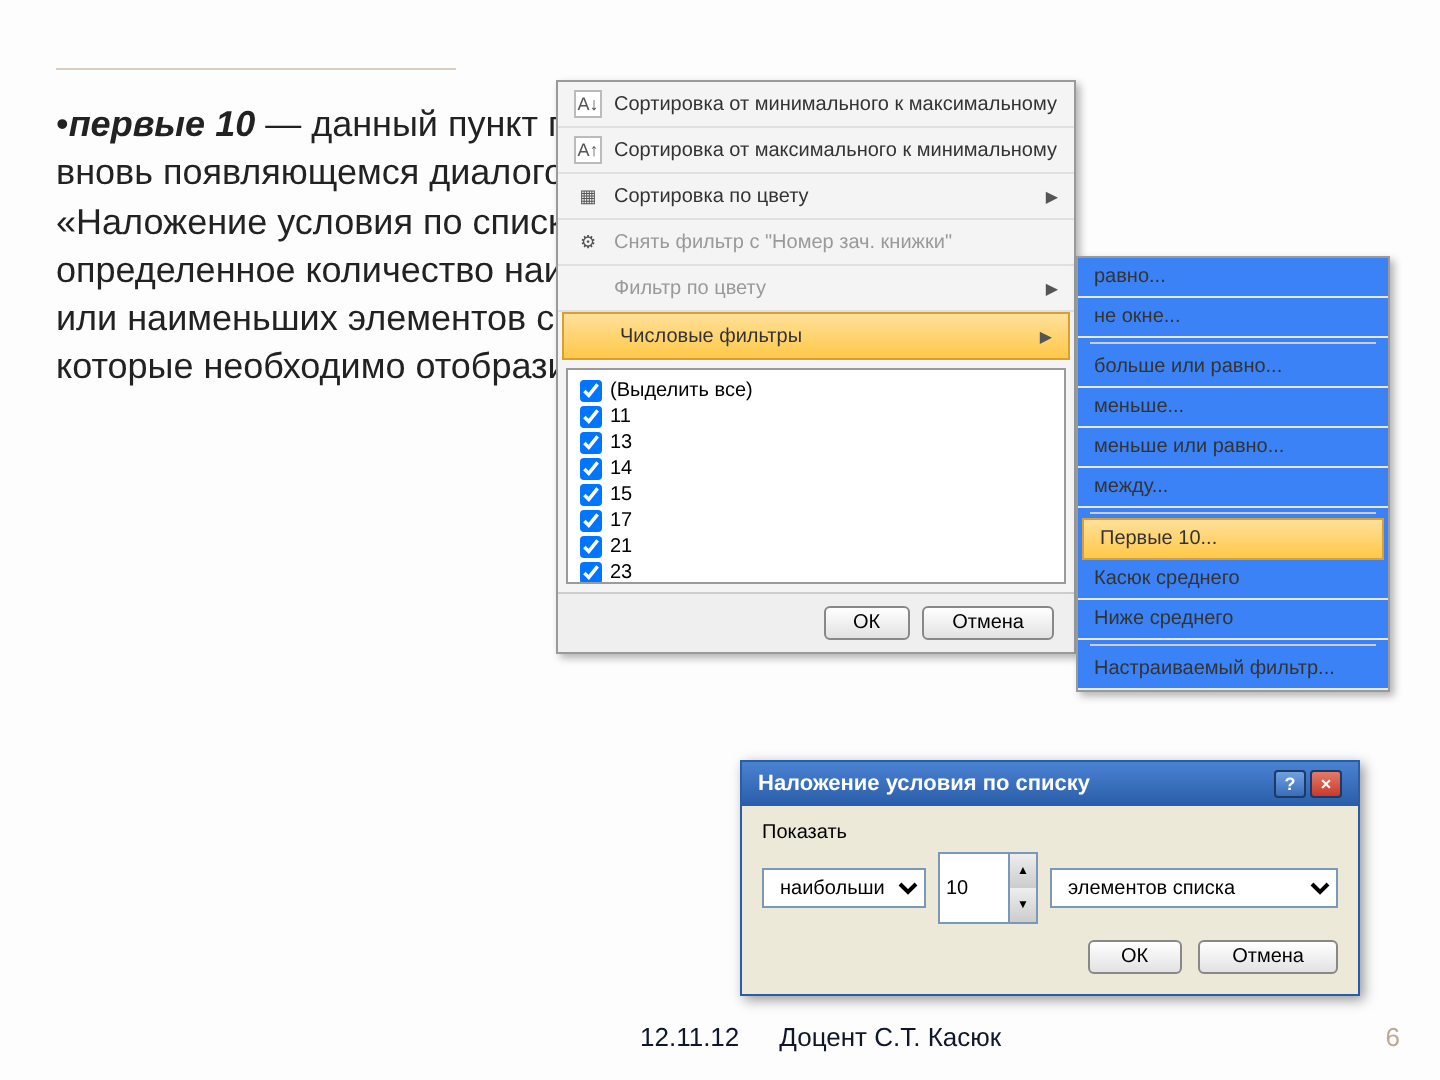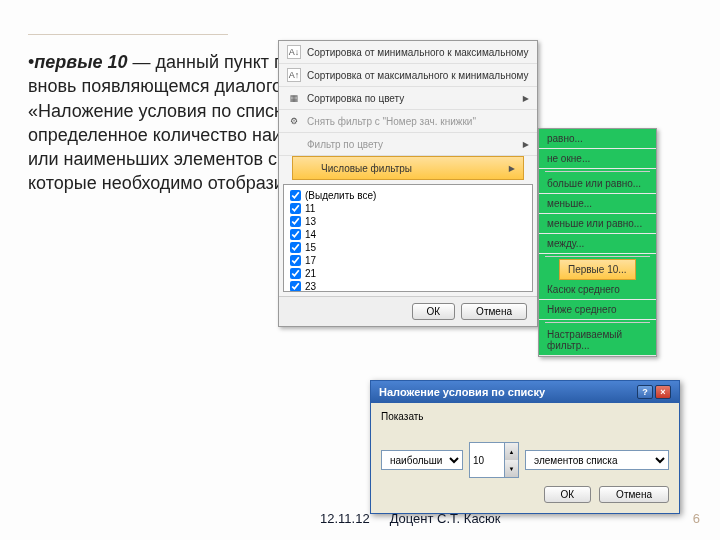--- a/index.html
+++ b/index.html
@@ -5,44 +5,44 @@
 *{box-sizing:border-box;margin:0;padding:0}
 body{width:720px;height:540px;background:#fff;font-family:Arial,sans-serif;position:relative;overflow:hidden}
 .slide{width:720px;height:540px;background:#fdfdfd;position:relative}
 .text-block{position:absolute;left:28px;top:50px;width:360px;font-size:18px;line-height:1.35;color:#222}
 .bold-italic{font-weight:bold;font-style:italic}
 
 
 .filter-panel{position:absolute;left:278px;top:40px;width:260px;background:#f4f4f4;border:1px solid #9a9a9a;box-shadow:2px 2px 4px rgba(0,0,0,0.3);font-size:10px}
 .fp-row{display:flex;align-items:center;padding:4px 8px;border-bottom:1px solid #e0e0e0;gap:6px;color:#333}
 .fp-row.disabled{color:#999}
-.fp-row.orange{background:linear-gradient(#ffe09a,#ffc848);border:1px solid #d8a030;margin:0 13px}
+.fp-row.orange{background:linear-gradient(#ffe09a,#ffc848);border:1px solid #d8a030;margin:0 2px}
 .fp-icon{width:14px;height:14px;display:inline-flex;align-items:center;justify-content:center;font-size:9px;color:#555;border:1px solid #bbb;background:#fff}
 .fp-icon.none{border:none;background:none}
 .fp-arrow{margin-left:auto;font-size:8px;color:#555}
 .fp-check-area{background:#fff;border:1px solid #9a9a9a;margin:4px;padding:4px;height:108px;overflow:auto}
 .fp-check-area label{display:flex;align-items:center;gap:4px;font-size:10px;padding:1px 2px}
 .fp-check-area input{width:11px;height:11px}
 .fp-btns{display:flex;justify-content:flex-end;gap:6px;padding:6px 10px;border-top:1px solid #ccc;background:#efefef}
 .fp-btn{padding:2px 14px;font-size:10px;border:1px solid #888;border-radius:3px;background:linear-gradient(#fff,#e2e2e2)}
 
 
-.submenu{position:absolute;left:538px;top:128px;width:119px;background:#22c55e;border:1px solid #9a9a9a;box-shadow:2px 2px 4px rgba(0,0,0,0.3);font-size:10px}
+.submenu{position:absolute;left:538px;top:128px;width:157px;background:#3b82f6;border:1px solid #9a9a9a;box-shadow:2px 2px 4px rgba(0,0,0,0.3);font-size:10px}
 .sm-row{padding:4px 8px;border-bottom:1px solid #e8e8e8;color:#333}
-.sm-row.hl{background:linear-gradient(#ffe09a,#ffc848);border:1px solid #d8a030;margin:0 20px}
+.sm-row.hl{background:linear-gradient(#ffe09a,#ffc848);border:1px solid #d8a030;margin:0 2px}
 .sm-sep{height:1px;background:#ccc;margin:2px 6px}
 
 
 .dlg{position:absolute;left:370px;top:380px;width:310px;border:1px solid #2a5da8;box-shadow:2px 2px 6px rgba(0,0,0,0.4);font-size:11px}
 .dlg-title{background:linear-gradient(#4a82d2,#2a5da8);color:#fff;padding:4px 8px;display:flex;align-items:center;font-weight:bold}
 .dlg-title-btns{margin-left:auto;display:flex;gap:2px}
 .dlg-tbtn{width:16px;height:14px;border:1px solid #1a3a68;background:linear-gradient(#6fa0e0,#3a6db8);color:#fff;font-size:9px;display:flex;align-items:center;justify-content:center;border-radius:2px}
 .dlg-tbtn.close{background:linear-gradient(#e47a6a,#c83a2a)}
 .dlg-body{background:#ece9d8;padding:8px 10px 10px}
-.dlg-label{font-size:10px;margin-bottom:20px}
+.dlg-label{font-size:10px;margin-bottom:4px}
 .dlg-row{display:flex;gap:6px;align-items:center;margin-bottom:8px}
 .dlg-sel{border:1px solid #7a98b8;background:#fff;font-size:10px;padding:2px 4px;height:20px}
 .dlg-sel.w1{width:82px}
 .dlg-sp{display:flex;border:1px solid #7a98b8;background:#fff;height:36px}
 .dlg-sp input{border:none;width:34px;font-size:10px;padding:0 3px}
 .dlg-sp .spbtns{display:flex;flex-direction:column;width:14px}
 .dlg-sp .spb{flex:1;border-left:1px solid #7a98b8;background:linear-gradient(#eee,#ccc);font-size:6px;display:flex;align-items:center;justify-content:center}
 .dlg-sel.w2{width:152px}
 .dlg-btns{display:flex;justify-content:flex-end;gap:8px}
 .dlg-btn{padding:2px 16px;font-size:10px;border:1px solid #888;border-radius:3px;background:linear-gradient(#fff,#e2e2e2)}

